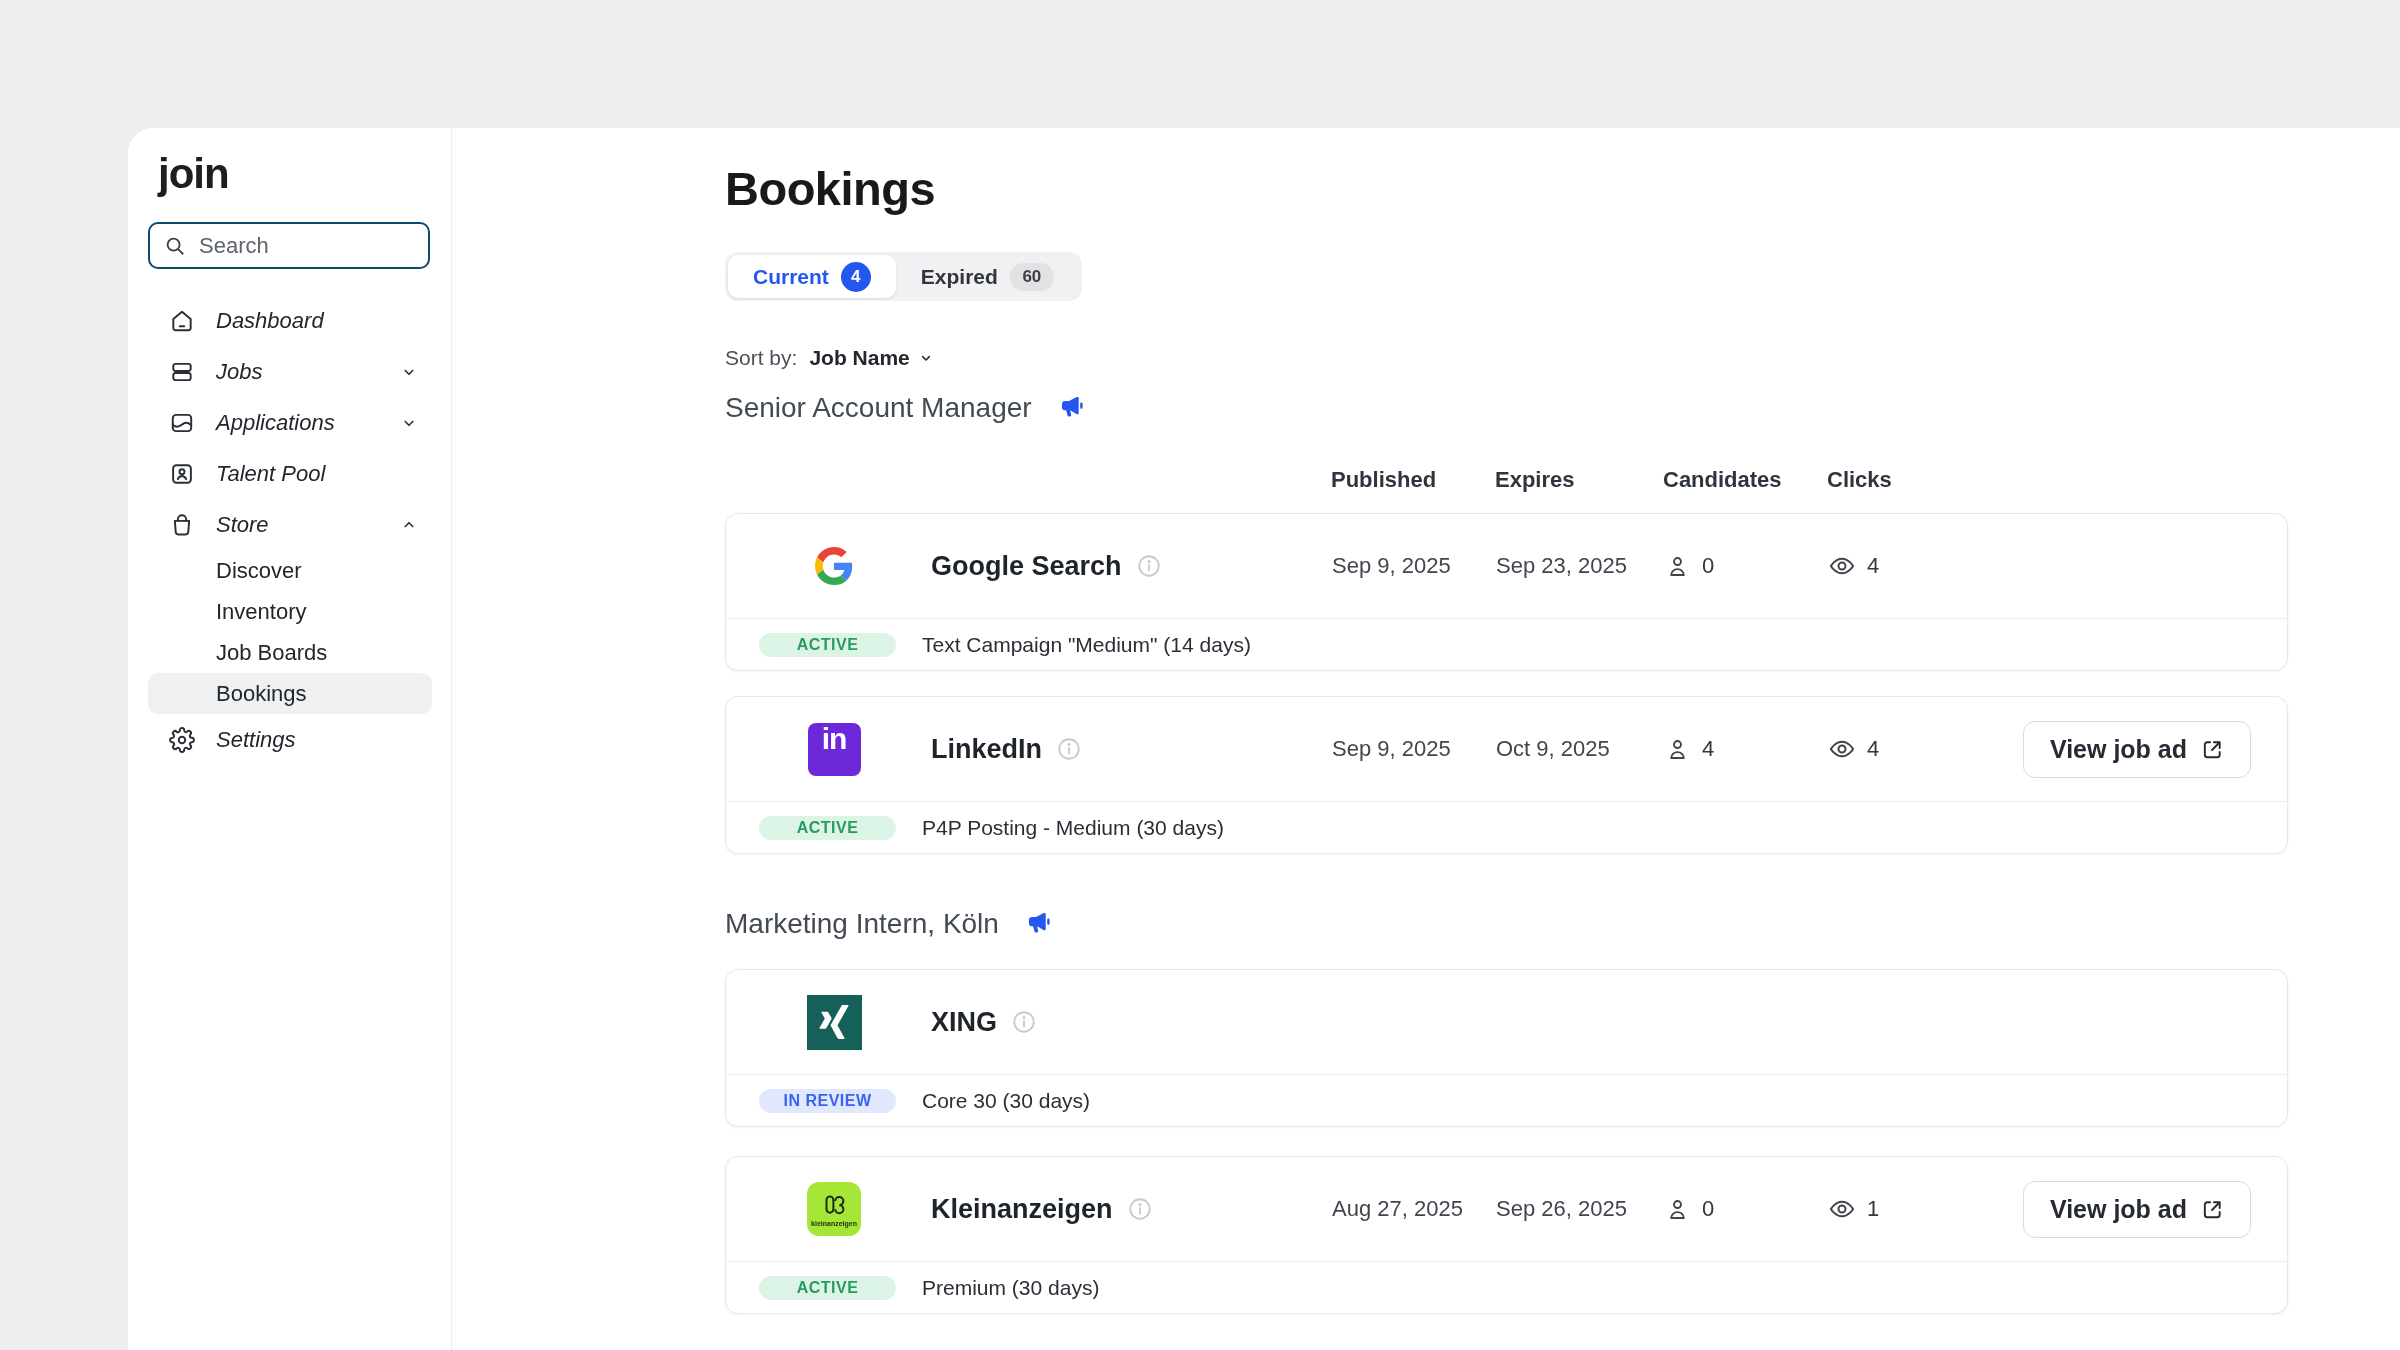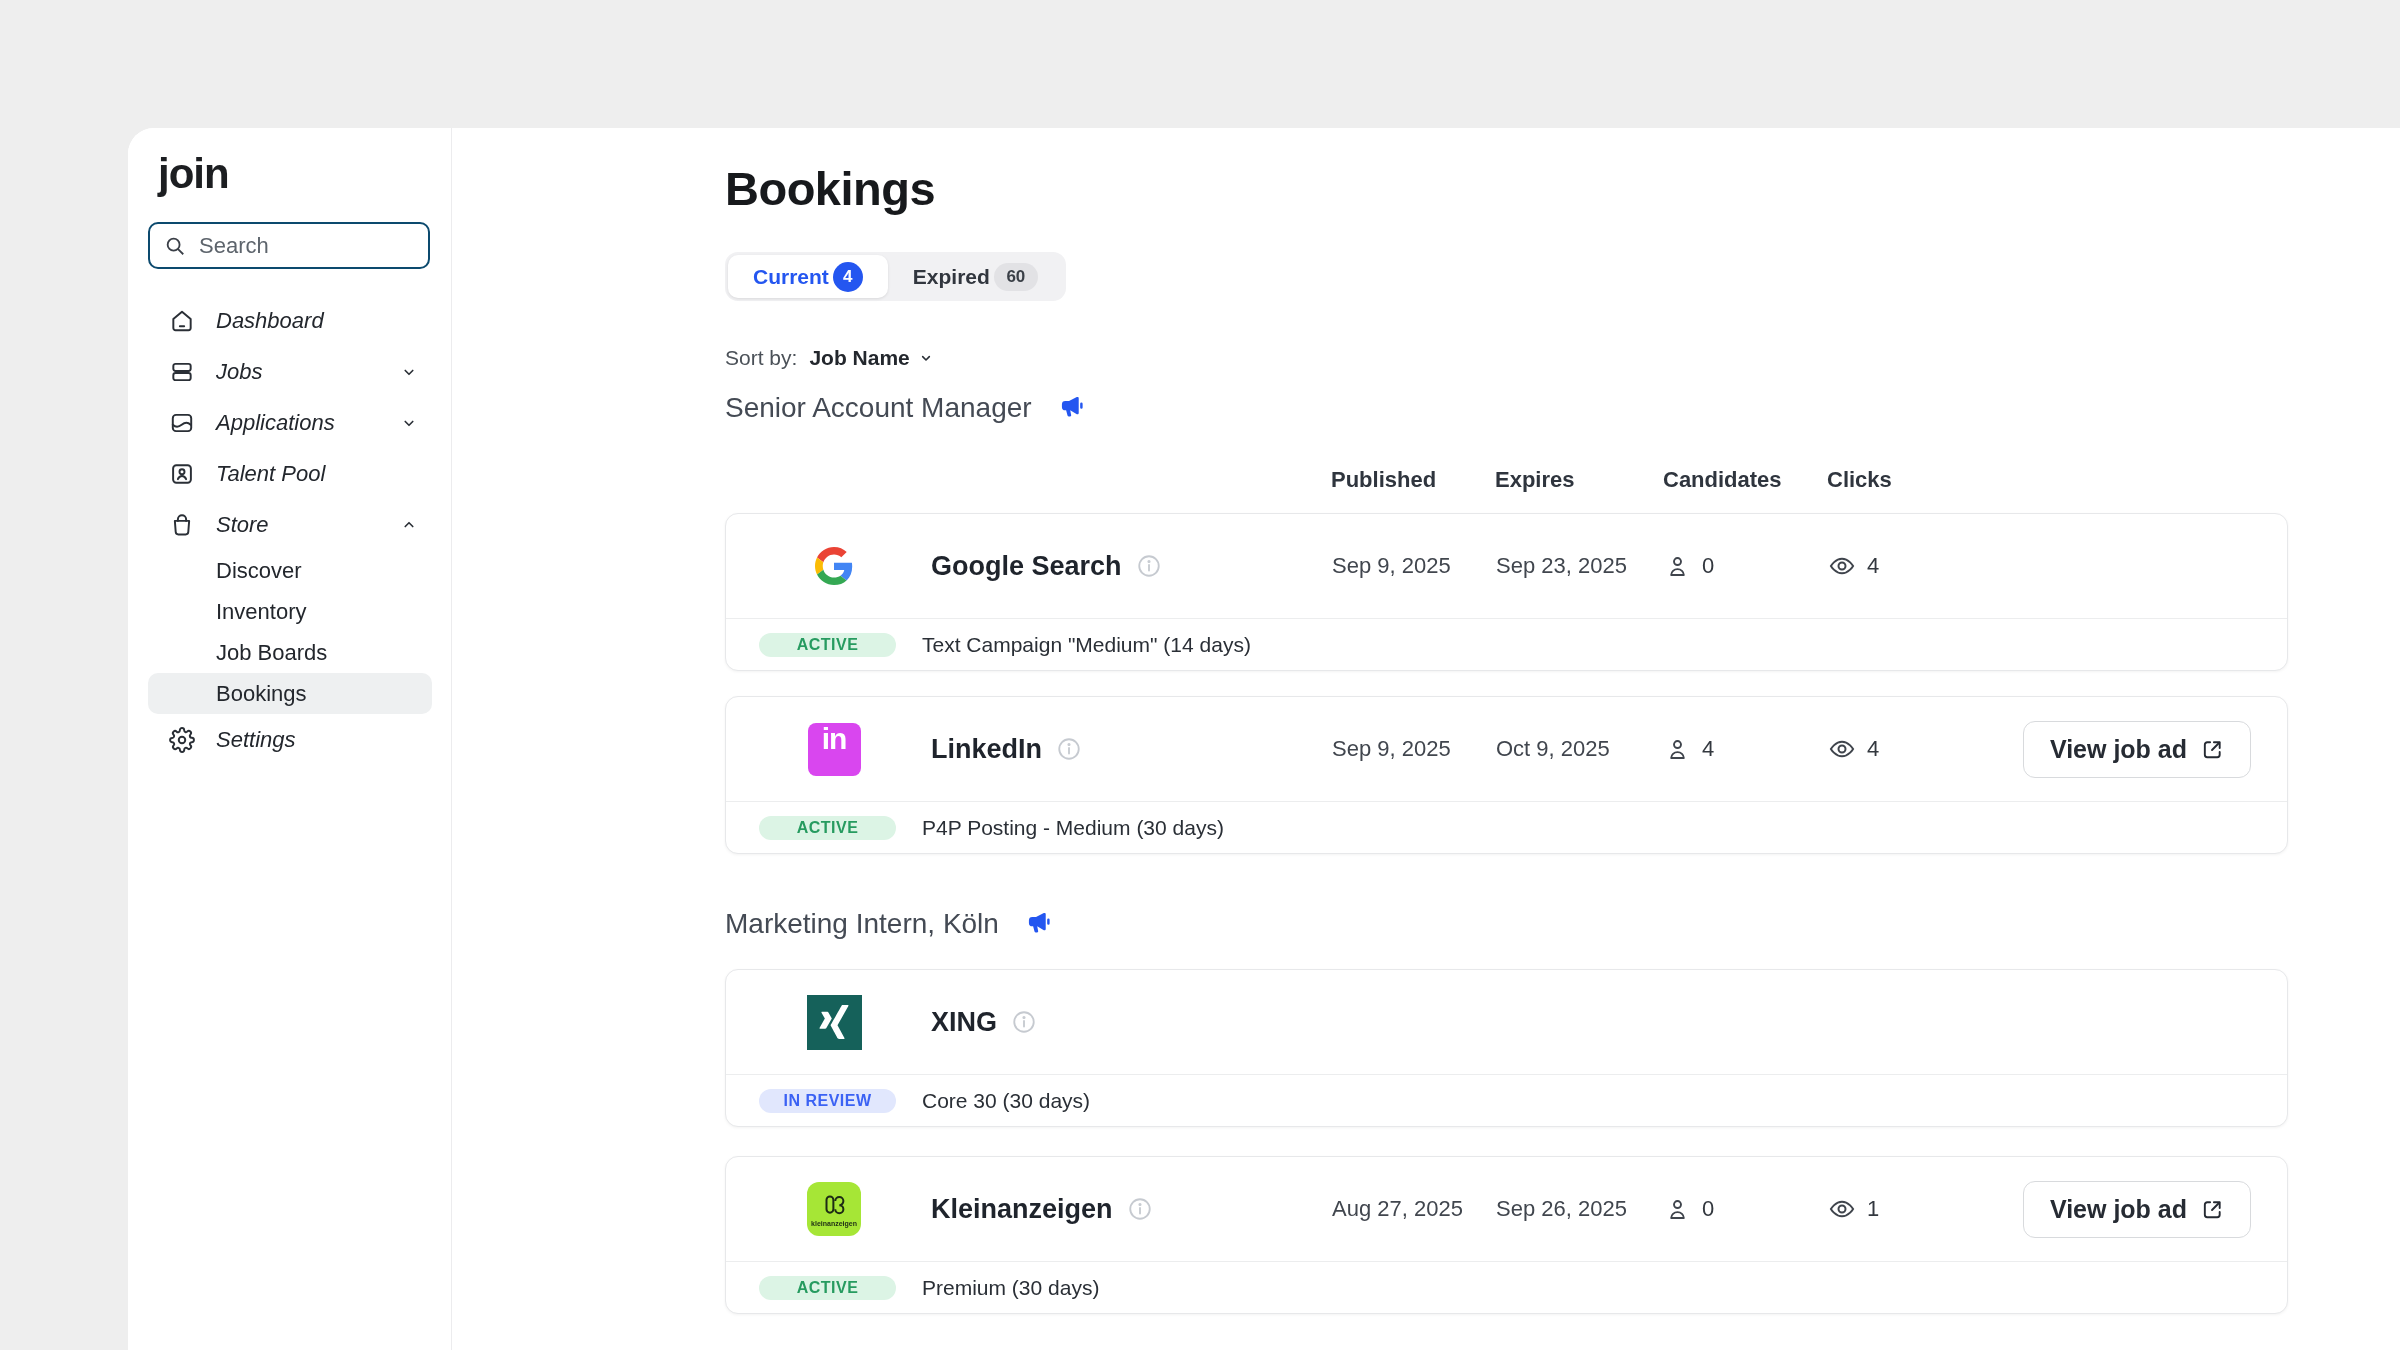--- a/index.html
+++ b/index.html
@@ -21,21 +21,21 @@
   .nav-item .chev { margin-left:auto; display:flex; }
   .nav-sub { }
   .nav-sub-item { height:41px; display:flex; align-items:center; padding-left:68px; border-radius:10px; font-size:22px; color:#23272d; cursor:pointer; }
   .nav-sub-item.active { background:#eef0f1; }
 
   
   .main { position:absolute; left:324px; top:0; right:0; bottom:0; background:#fff; overflow:hidden; }
   .page-title { position:absolute; left:273px; top:33px; font-size:47px; font-weight:700; color:#17191c; letter-spacing:-0.5px; }
 
   .tabs { position:absolute; left:273px; top:124px; height:49px; background:#f1f1f3; border-radius:13px; display:flex; align-items:center; padding:3px; }
-  .tab { height:43px; display:flex; align-items:center; gap:4px; padding:0 25px; border-radius:10px; cursor:pointer; font-size:21px; }
+  .tab { height:43px; display:flex; align-items:center; gap:12px; padding:0 25px; border-radius:10px; cursor:pointer; font-size:21px; }
   .tab.active { background:#ffffff; box-shadow:0 1px 3px rgba(0,0,0,0.10); font-weight:700; }
   .tab.active .tab-label { color:#2456f0; }
   .tab .tab-label { color:#31363e; font-weight:600; }
   .count-circle { min-width:30px; height:30px; border-radius:15px; background:#2456f0; color:#fff; font-size:17px; font-weight:700; display:flex; align-items:center; justify-content:center; padding:0 6px; }
   .count-pill { min-width:44px; height:28px; border-radius:14px; background:#e2e2e5; color:#3a3f47; font-size:17px; font-weight:600; display:flex; align-items:center; justify-content:center; padding:0 10px; }
 
   .sortbar { position:absolute; left:273px; top:218px; display:flex; align-items:center; gap:12px; font-size:21px; }
   .sort-label { color:#4b5158; }
   .sort-value { color:#23272d; font-weight:600; display:flex; align-items:center; gap:8px; cursor:pointer; }
 
@@ -61,21 +61,21 @@
   .cell-action { display:flex; justify-content:flex-end; padding-right:36px; }
   .view-btn { height:57px; display:flex; align-items:center; gap:14px; padding:0 26px; background:#fff; border:1.5px solid #d8dadd; border-radius:12px; font-size:25px; font-weight:600; color:#262b33; cursor:pointer; font-family:"Liberation Sans", sans-serif; }
 
   .card-sub { height:52px; border-top:1px solid #ecedee; display:flex; align-items:center; padding-left:33px; }
   .status-badge { min-width:137px; height:24px; border-radius:17px; display:flex; align-items:center; justify-content:center; font-size:16px; font-weight:700; letter-spacing:0.5px; padding:0 20px; }
   .status-badge.active { background:#dcf4e5; color:#279b60; }
   .status-badge.review { background:#e1e7fd; color:#3b62f4; }
   .product-desc { margin-left:26px; font-size:21px; color:#2a2f36; font-weight:500; }
 
   
-  .li-badge { width:53px; height:53px; border-radius:8px; background:#d946ef; color:#fff; display:flex; align-items:center; justify-content:center; font-size:30px; font-weight:800; letter-spacing:-1px; padding-bottom:20px; }
+  .li-badge { width:53px; height:53px; border-radius:8px; background:#6d28d9; color:#fff; display:flex; align-items:center; justify-content:center; font-size:30px; font-weight:800; letter-spacing:-1px; padding-bottom:20px; }
   .xing-badge { width:55px; height:55px; background:#15615a; display:flex; align-items:center; justify-content:center; }
   .ka-badge { width:54px; height:54px; border-radius:12px; background:#a6e636; display:flex; flex-direction:column; align-items:center; justify-content:center; }
   .ka-badge .ka-word { font-size:7px; font-weight:700; color:#1d2c15; margin-top:-2px; }
   svg { display:block; }
 </style>
 </head>
 <body>
 
 <div class="app">
 

